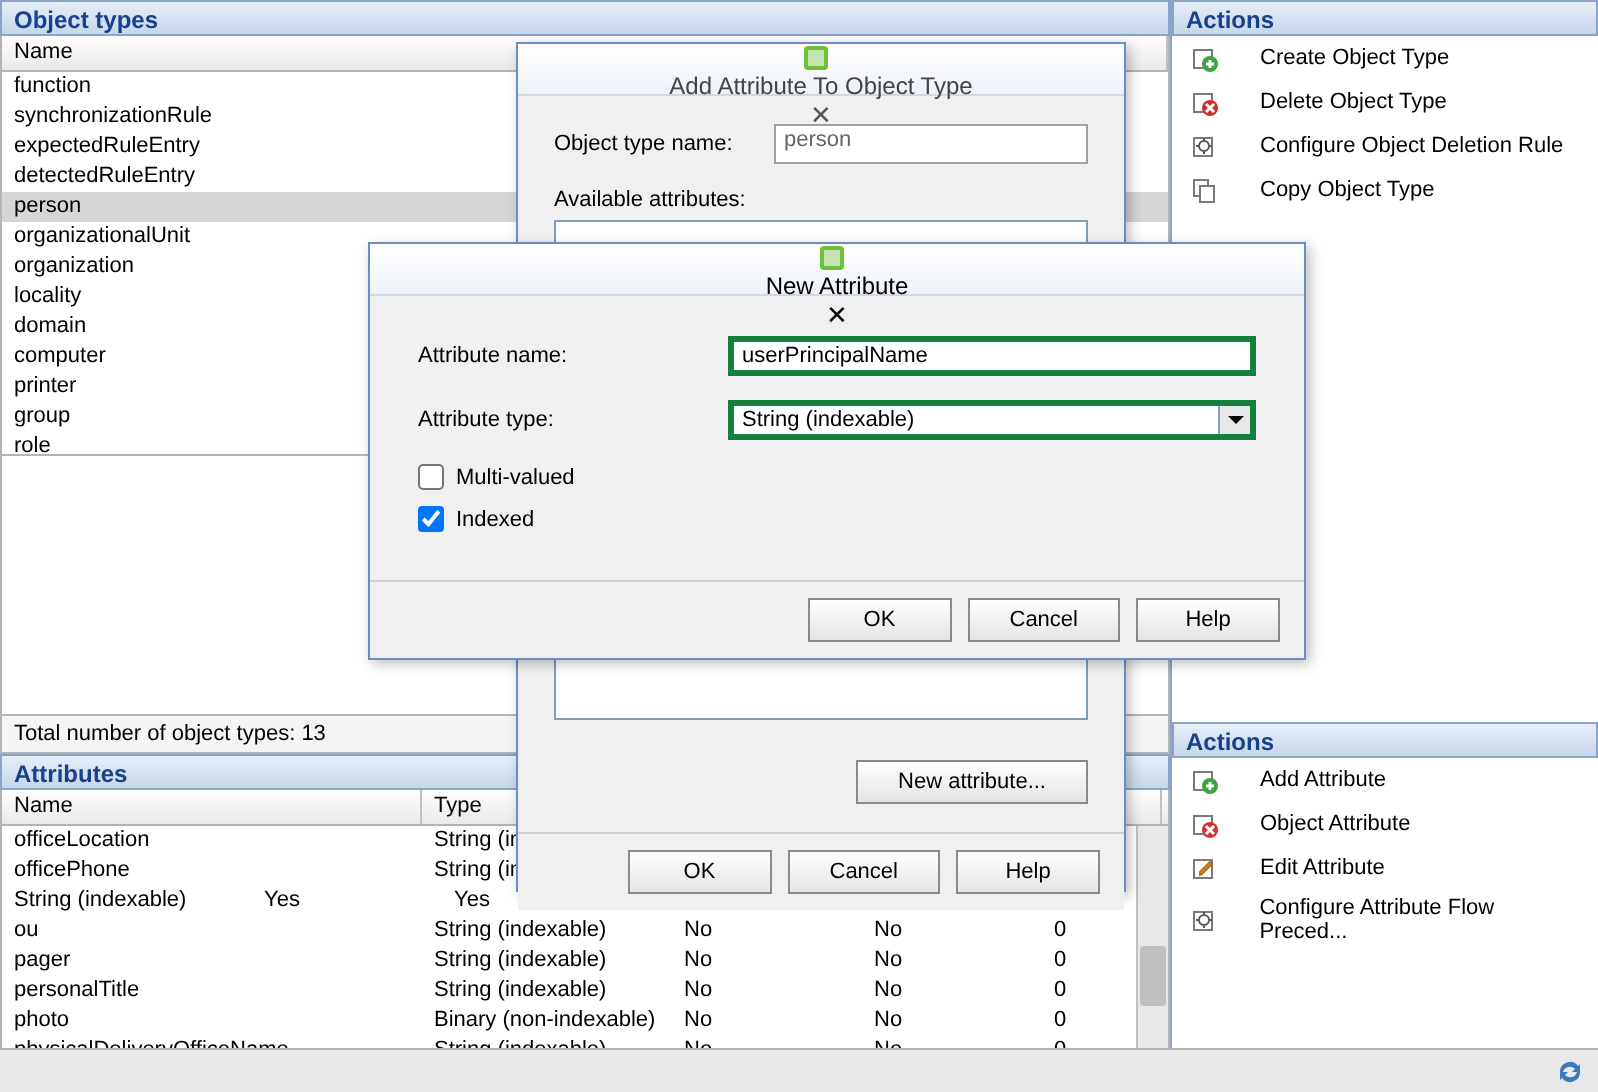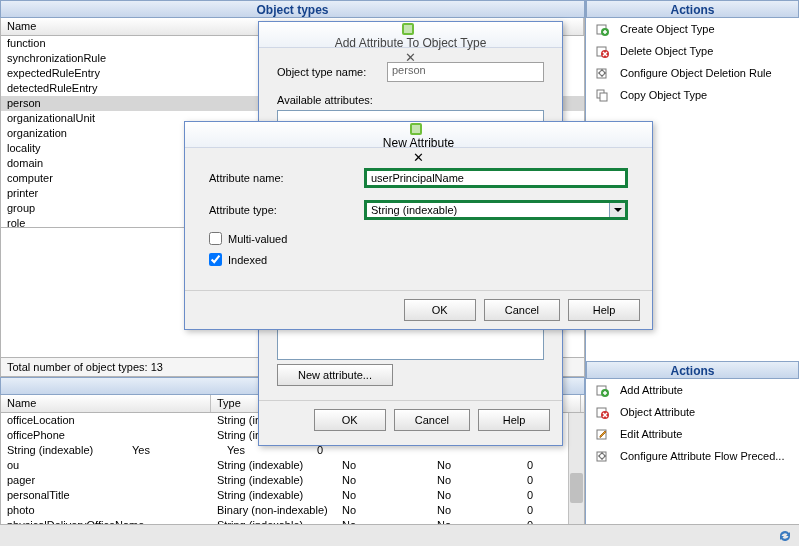--- a/index.html
+++ b/index.html
@@ -1,21 +1,21 @@
 <!DOCTYPE html>
 <html><head>
 <meta charset="utf-8">
 <style>
 * { box-sizing: border-box; margin: 0; padding: 0; font-family: "Segoe UI", Tahoma, Arial, sans-serif; font-size: 11px; }
 body { background: #fff; width: 799px; height: 546px; overflow: hidden; position: relative; }
 .main-layout { display: flex; height: 100%; }
 .left-col { flex: 1; display: flex; flex-direction: column; min-width: 0; border-right: 1px solid #8aa4c7; }
 .right-col { width: 213px; background: #fff; }
 
-.panel-header { background: linear-gradient(#e6eef8, #c7d6eb); border: 1px solid #8aa4c7; padding: 2px 6px; font-size: 12px; color: #15428b; font-weight: bold; height: 18px; line-height: 14px; text-align: center; }
+.panel-header { background: linear-gradient(#e6eef8, #c7d6eb); border: 1px solid #8aa4c7; padding: 2px 6px; font-size: 12px; color: #15428b; font-weight: bold; height: 18px; line-height: 14px; }
 
 .grid-head { display: flex; border: 1px solid #b4b4b4; border-top: none; background: linear-gradient(#fff,#e8e8e8); height: 18px; }
 .grid-head > div { border-right: 1px solid #c0c0c0; padding: 2px 6px; }
 .grid-body { border: 1px solid #b4b4b4; border-top: none; overflow: auto; background: #fff; position: relative; }
 .row { padding: 1px 6px; height: 15px; line-height: 13px; white-space: nowrap; }
 .row.sel { background: #d6d6d6; }
 .row:nth-child(even):not(.sel) { background: #fff; }
 
 .count-bar { border: 1px solid #b4b4b4; border-top: none; padding: 3px 6px; background: #f5f5f5; }
 .attr-cols { display: flex; }
@@ -24,21 +24,21 @@
 .attr-row > div { padding: 1px 6px; white-space: nowrap; overflow: hidden; }
 .c-name { width: 210px; }
 .c-type { width: 125px; }
 .c-mv { width: 95px; }
 .c-idx { width: 90px; }
 .c-cnt { width: 60px; }
 .scrollbar-v { position: absolute; right: 0; top: 0; width: 16px; bottom: 0; background: #e8e8e8; border-left: 1px solid #c0c0c0; }
 .scroll-thumb { position: absolute; left: 1px; right: 1px; background: #c0c0c0; border-radius: 2px; }
 
 .actions-panel { }
-.action-item { display: flex; align-items: center; gap: 10px; padding: 3px 8px; cursor: default; }
+.action-item { display: flex; align-items: center; gap: 20px; padding: 3px 8px; cursor: default; }
 .action-icon { width: 16px; height: 16px; display: inline-flex; align-items: center; justify-content: center; }
 
 .bottom-bar { position: absolute; bottom: 0; left: 0; right: 0; height: 22px; background: #e8e8e8; border-top: 1px solid #b4b4b4; display: flex; justify-content: flex-end; align-items: center; padding: 0 6px; }
 .bottom-icon { width: 16px; height: 16px; display: inline-flex; align-items: center; justify-content: center; }
 
 
 .dialog { position: absolute; background: #f0f0f0; border: 1px solid #6a8cc8; box-shadow: 2px 2px 6px rgba(0,0,0,0.25); }
 .dlg-title { background: linear-gradient(#fff,#eef2f8); height: 26px; display: flex; align-items: center; padding: 0 6px; border-bottom: 1px solid #d0d7e5; flex-direction: column; }
 .dlg-title .t-icon { width: 16px; height: 16px; margin-right: 6px; display: inline-flex; align-items: center; justify-content: center; }
 .dlg-title .t-text { flex: 1; font-size: 12px; color: #444; }
@@ -270,21 +270,21 @@
     <span class="t-text">Add Attribute To Object Type</span>
     <span class="dlg-close">✕</span>
   </div>
   <div class="dlg-body">
     <div class="form-row">
       <div class="lbl" style="width:110px">Object type name:</div>
       <div class="readonly-input">person</div>
     </div>
     <div>Available attributes:</div>
     <div style="border:1px solid #7f9db9;background:#fff;height:250px;margin-top:4px"></div>
-    <div style="display:flex;margin-top:4px">
+    <div style="display:flex;justify-content:flex-end;margin-top:20px">
       <button class="btn" style="min-width:100px">New attribute...</button>
     </div>
   </div>
   <div class="dlg-buttons">
     <button class="btn">OK</button>
     <button class="btn">Cancel</button>
     <button class="btn">Help</button>
   </div>
 </div>
 

